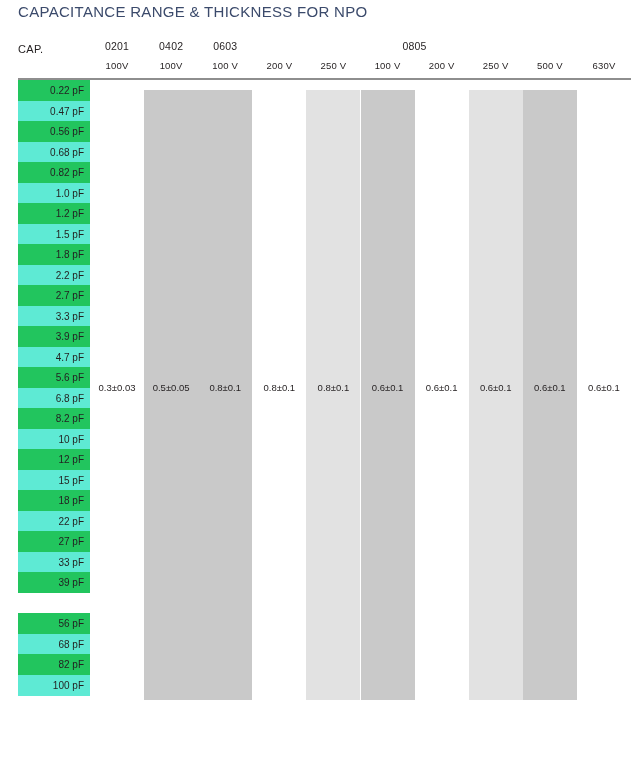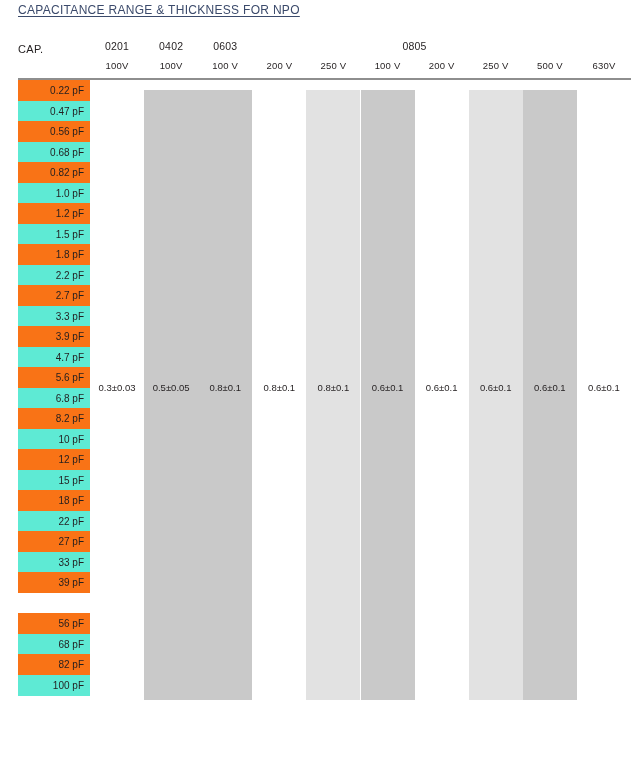--- a/index.html
+++ b/index.html
@@ -20,24 +20,23 @@
     width: 639px;
     height: 771px;
     box-sizing: border-box;
     padding: 0;
   }
   
   .doc-title {
     position: absolute;
     left: 18px;
     top: 3px;
-    font-size: 12px;
+    font-size: 15px;
     letter-spacing: 0.3px;
     color: #3b4a6b;
-    text-decoration: underline;
     text-underline-offset: 2px;
     white-space: nowrap;
   }
   
   .caption-wrap {
     position: absolute;
     left: 18px;
     top: 20px;
     height: 16px;
     display: flex;
@@ -132,21 +131,21 @@
     top: 0;
     width: 72px;
     height: 21px;
     font-size: 10px;
     color: #231f20;
     text-align: right;
     line-height: 21px;
     padding-right: 6px;
     box-sizing: border-box;
   }
-  .cap-cell.alt { background: #f97316; }
+  .cap-cell.alt { background: #22c55e; }
   .cap-cell.plain { background: #5eead4; }
 
   .thick-val {
     position: absolute;
     font-size: 9.5px;
     color: #231f20;
     text-align: center;
     line-height: 14px;
   }
   

